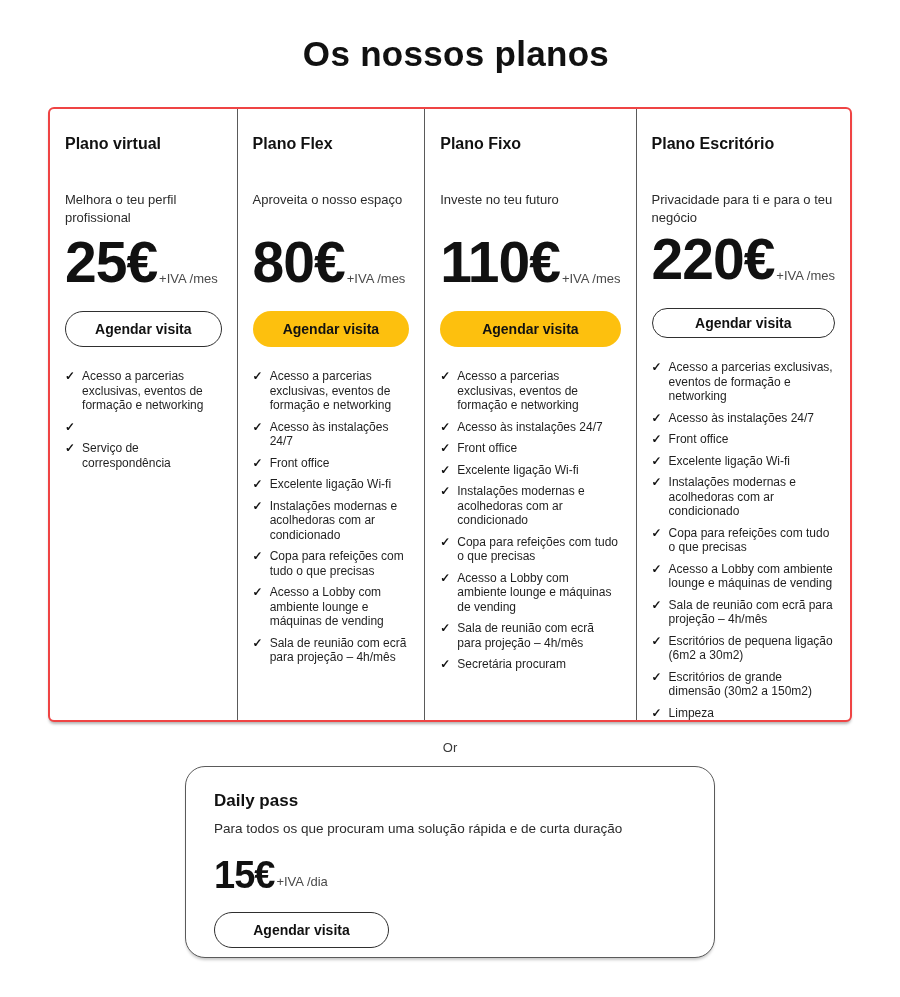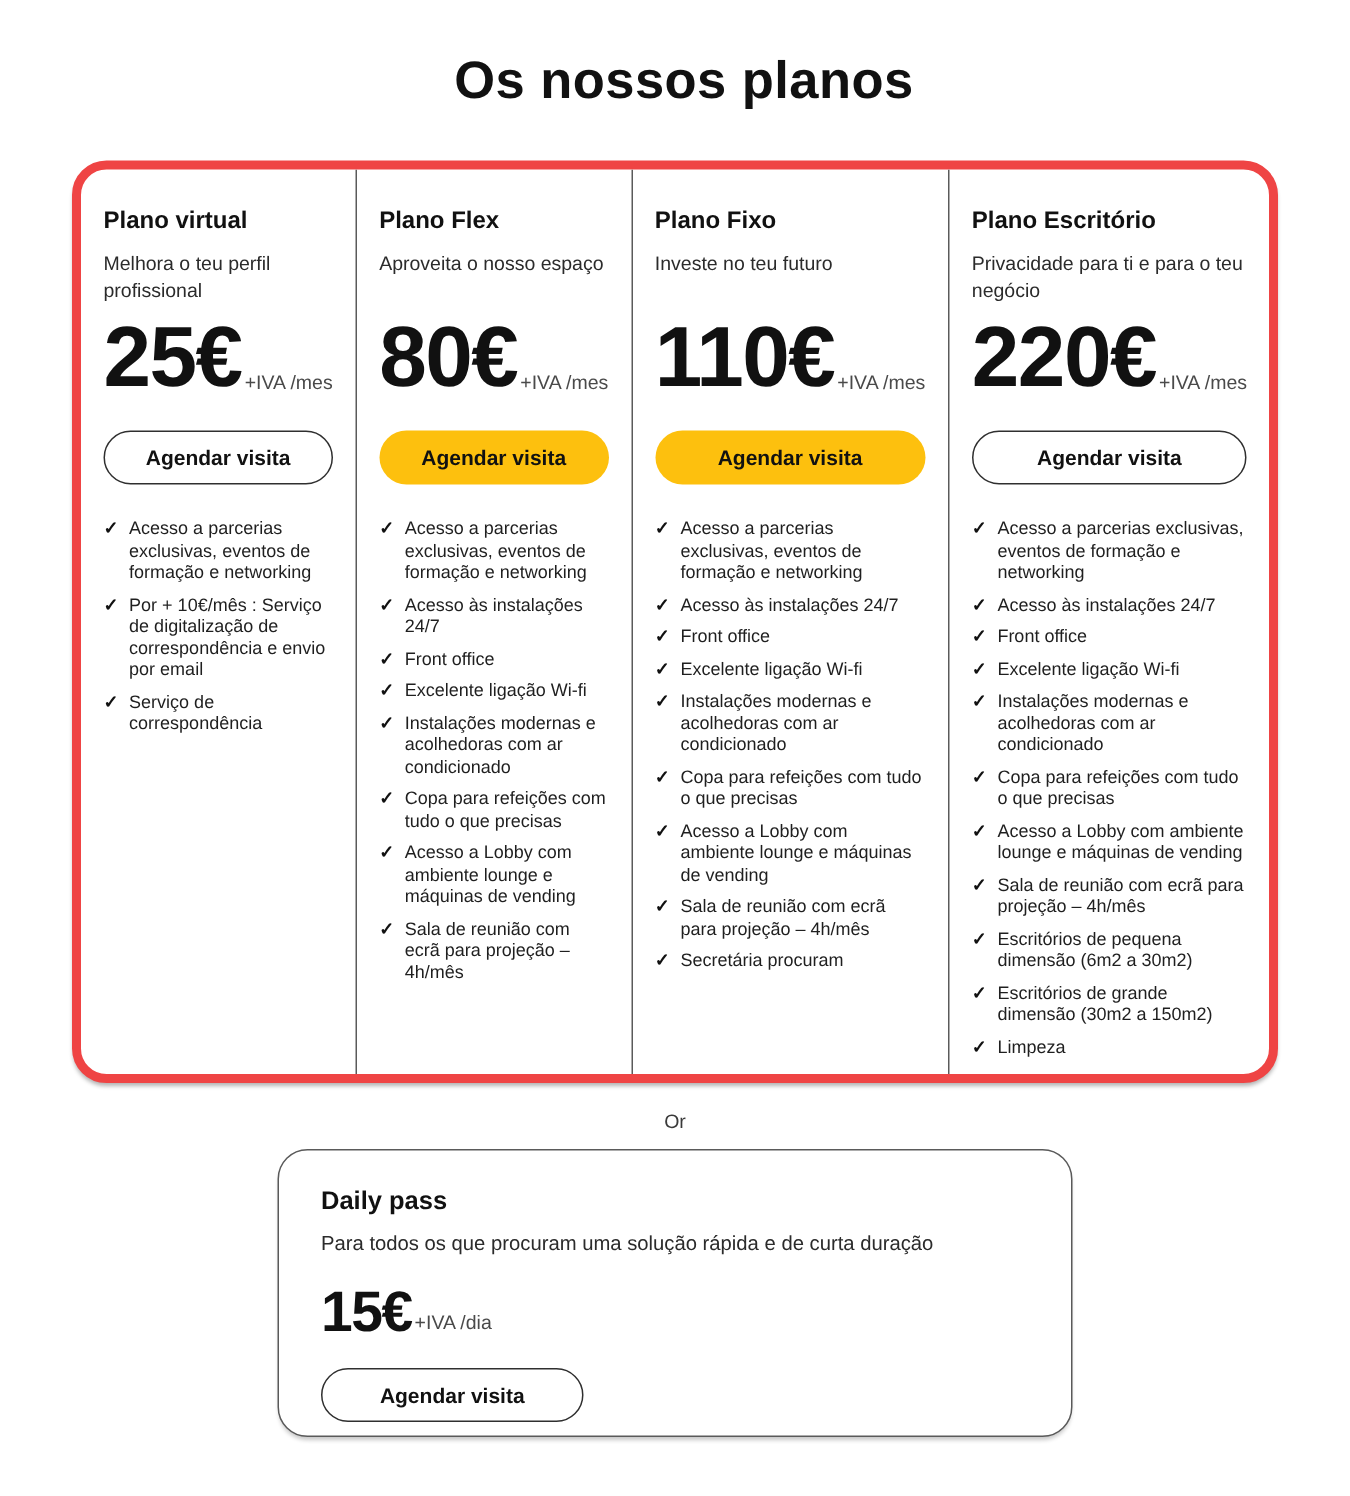--- a/index.html
+++ b/index.html
@@ -10,33 +10,33 @@
     color:#1a1a1a;
   }
   .page-title {
     position:absolute; top:34px; left:0; width:900px;
     text-align:center; font-size:35px; font-weight:bold;
     letter-spacing:.3px; color:#111;padding-left:12px;
   }
   
   .plans {
     position:absolute; left:48px; top:107px; width:804px; height:615px;
-    border:6px solid #ef4444; border-radius:23px;
+    border:2px solid #ef4444; border-radius:6px;
     display:flex; background:#fff;
     box-shadow:0 3px 3px -1px rgba(0,0,0,.30);
     overflow:hidden;
   }
   .plan {
     flex:1 1 0; padding:26px 15px 0 15px;
     border-right:1px solid #5a5a5a;
     display:flex; flex-direction:column;
   }
   .plan:last-child { border-right:none; }
   .plan-name { font-size:16px; font-weight:bold; color:#111; margin-bottom:10px; }
-  .plan-tagline { font-size:13px; line-height:1.35; color:#2b2b2b; height:38px; }
+  .plan-tagline { font-size:13px; line-height:1.35; color:#2b2b2b; height:38px;margin-top:28px; }
   .price-row { display:flex; align-items:flex-end; margin-top:14px; height:48px; }
   .price { font-size:57px; font-weight:bold; letter-spacing:-1px; color:#111; line-height:1; }
   .price-suffix { font-size:13px; color:#4a4a4a; margin-left:2px; margin-bottom:5px; white-space:nowrap; }
   .cta {
     margin-top:20px; width:100%; height:36px; border-radius:18px;
     font-family:"Liberation Sans", sans-serif;
     font-size:14px; font-weight:bold; color:#111; cursor:pointer;
     display:flex; align-items:center; justify-content:center;
   }
   .cta-outline { background:#fff; border:1px solid #2f2f2f; }
@@ -81,21 +81,20 @@
     </div>
     <button class="cta cta-outline">Agendar visita</button>
     <ul class="features">
   <li class="feature">
     <span class="check">✓</span>
     <span class="feature-text">Acesso a parcerias exclusivas, eventos de formação e networking</span>
   </li>
 
   <li class="feature">
     <span class="check">✓</span>
-    <span class="feature-text">Por + 10€/mês : Serviço de digitalização de correspondência e envio por email</span>
   </li>
 
   <li class="feature">
     <span class="check">✓</span>
     <span class="feature-text">Serviço de correspondência</span>
   </li>
 </ul>
   </section>
 
   <section class="plan">
@@ -249,21 +248,21 @@
     <span class="feature-text">Acesso a Lobby com ambiente lounge e máquinas de vending</span>
   </li>
 
   <li class="feature">
     <span class="check">✓</span>
     <span class="feature-text">Sala de reunião com ecrã para projeção – 4h/mês</span>
   </li>
 
   <li class="feature">
     <span class="check">✓</span>
-    <span class="feature-text">Escritórios de pequena dimensão (6m2 a 30m2)</span>
+    <span class="feature-text">Escritórios de pequena ligação (6m2 a 30m2)</span>
   </li>
 
   <li class="feature">
     <span class="check">✓</span>
     <span class="feature-text">Escritórios de grande dimensão (30m2 a 150m2)</span>
   </li>
 
   <li class="feature">
     <span class="check">✓</span>
     <span class="feature-text">Limpeza</span>

